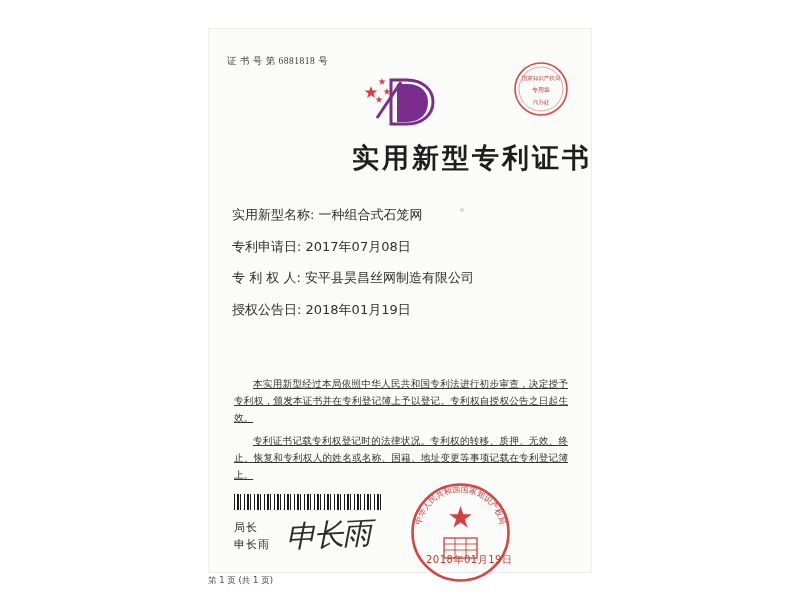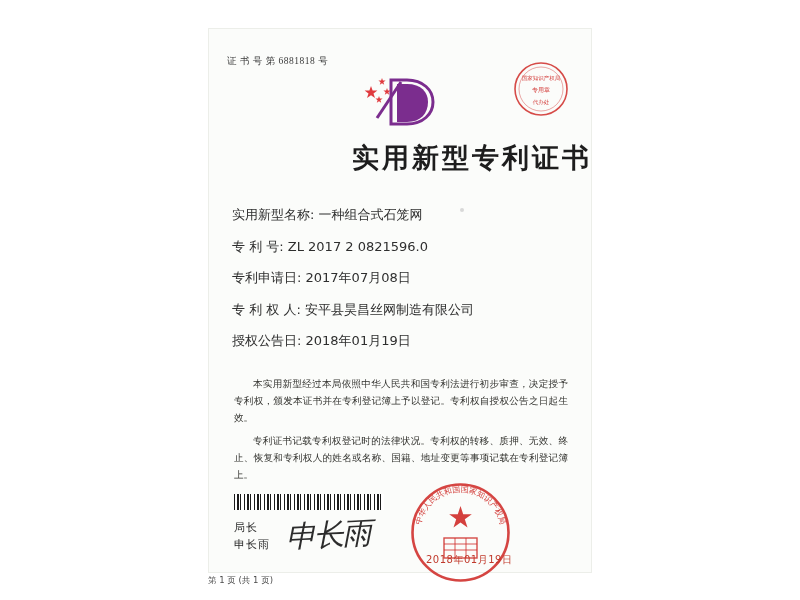--- a/index.html
+++ b/index.html
@@ -107,20 +107,21 @@
   .body-text {
     position: absolute;
     left: 26px;
     right: 24px;
     top: 348px;
     font-size: 9.6px;
     line-height: 1.75;
     color: #33332f;
     text-align: justify;
     font-family: "DejaVu Sans", sans-serif;
+    text-decoration: underline;
   }
   .body-text p {
     margin: 0 0 7px 0;
     text-indent: 19px;
   }
 
   .barcode {
     position: absolute;
     left: 26px;
     top: 466px;
@@ -236,24 +237,20 @@
     </div>
 
     <div class="title">实用新型专利证书</div>
 
     <div class="faint-mark"></div>
 
     <div class="fields">
       <div class="field-row">
         <span class="field-label">实用新型名称:</span>
         <span class="field-value">一种组合式石笼网</span>
-      </div>
-      <div class="field-row">
-        <span class="field-label">专 利 号:</span>
-        <span class="field-value">ZL 2017 2 0821596.0</span>
       </div>
       <div class="field-row">
         <span class="field-label">专利申请日:</span>
         <span class="field-value">2017年07月08日</span>
       </div>
       <div class="field-row">
         <span class="field-label">专 利 权 人:</span>
         <span class="field-value">安平县昊昌丝网制造有限公司</span>
       </div>
       <div class="field-row">

